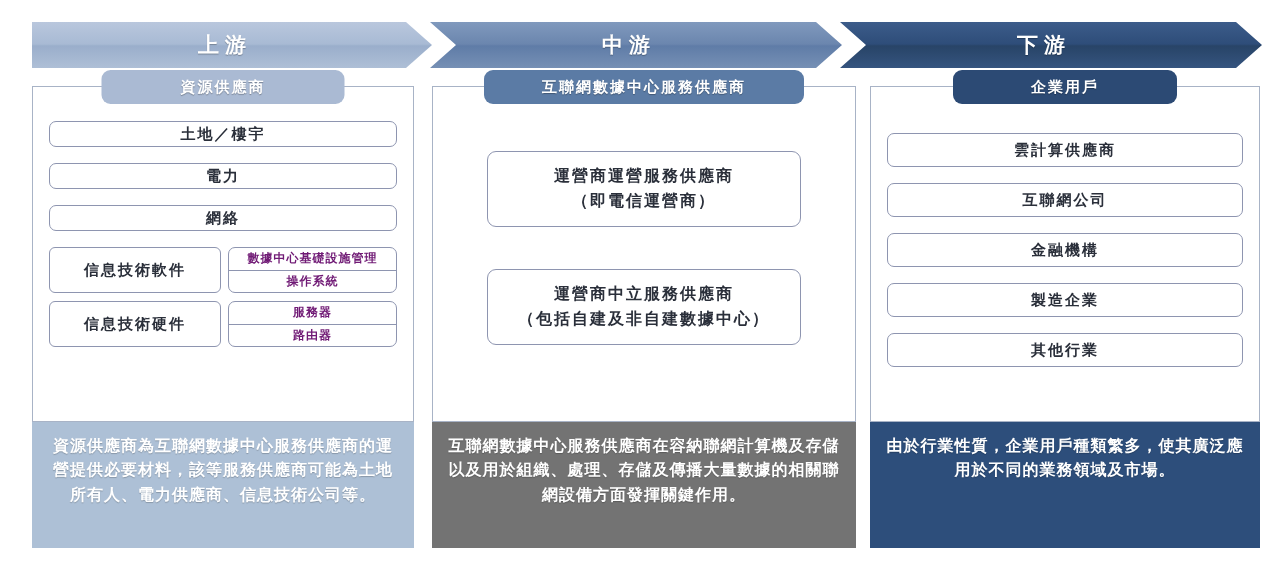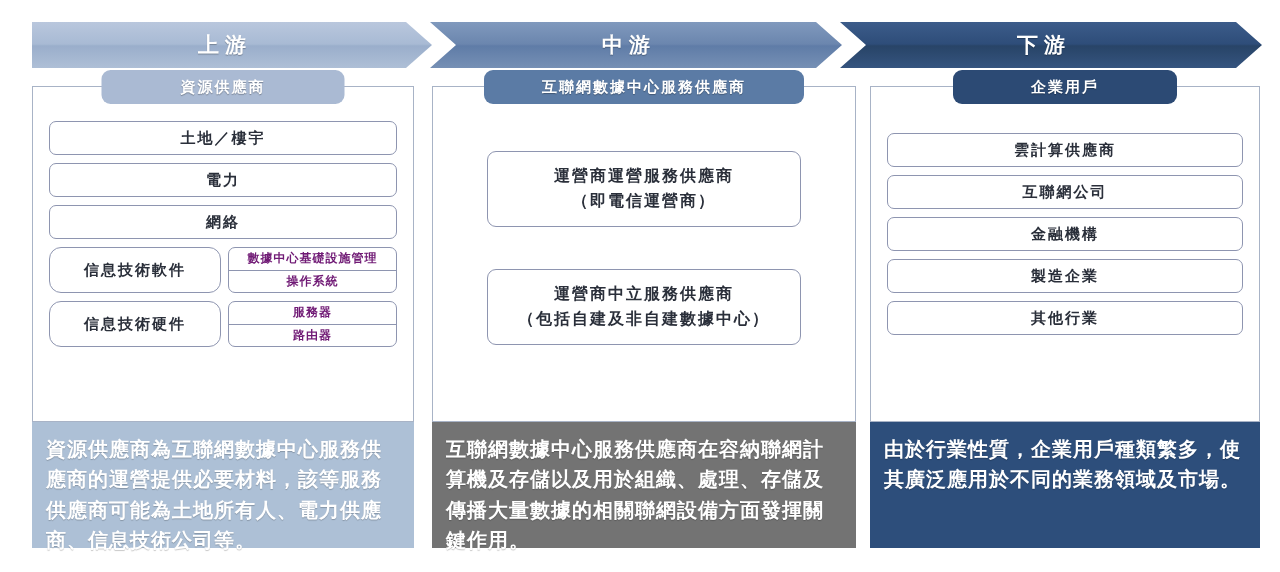--- a/index.html
+++ b/index.html
@@ -77,35 +77,35 @@
   }
   .pill.p1{width:243px; background:#aabad3;}
   .pill.p2{width:320px; background:#5b7ba5;}
   .pill.p3{width:224px; background:#2c4a74;}
 
   
   .ibox{
     border:1px solid #8e95b0;
     border-radius:7px;
     background:#ffffff;
-    height:34px;
+    height:26px;
     display:flex; align-items:center; justify-content:center;
     font-size:15px; font-weight:bold; color:#2a2f3a;
     letter-spacing:2px;
-    margin-bottom:8px;
+    margin-bottom:16px;
     box-sizing:border-box;
   }
 
   
   .split{
     display:flex; gap:7px; margin-bottom:8px;
   }
   .split .lhs{
     flex:0 0 172px;
-    border:1px solid #8e95b0; border-radius:12px;
+    border:1px solid #8e95b0; border-radius:6px;
     background:#fff;
     height:46px;
     display:flex; align-items:center; justify-content:center;
     font-size:15px; font-weight:bold; color:#2a2f3a; letter-spacing:2px;
     box-sizing:border-box;
   }
   .split .rhs{
     flex:1;
     border:1px solid #8e95b0; border-radius:7px;
     background:#fff; height:46px;
@@ -130,24 +130,25 @@
   .mid-inner{padding:30px 38px 0 38px;}
   .mid-inner .bigbox:first-child{margin-bottom:42px;}
 
   .right-inner{padding-top:12px;}
   .right-inner .ibox{height:34px; }
 
   
   .desc{
     box-sizing:border-box;
     color:#ffffff;
-    font-size:20px; font-weight:bold;
+    font-size:16px; font-weight:bold;
     line-height:1.52; letter-spacing:1px;
     padding:12px 14px 10px 14px;
     text-shadow:0 1px 1px rgba(0,0,0,.22);
+    text-align:center;
   }
   .col.c1 .desc{background:#adc0d6; height:126px;}
   .col.c2 .desc{background:#737373; height:126px;}
   .col.c3 .desc{background:#2d4e7b; height:126px;}
 </style>
 </head>
 <body>
 
 <div class="banner-row">
   <div class="banner up">

